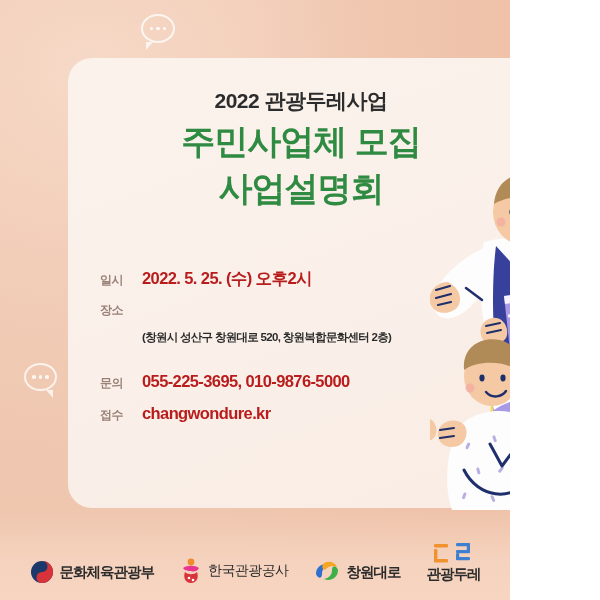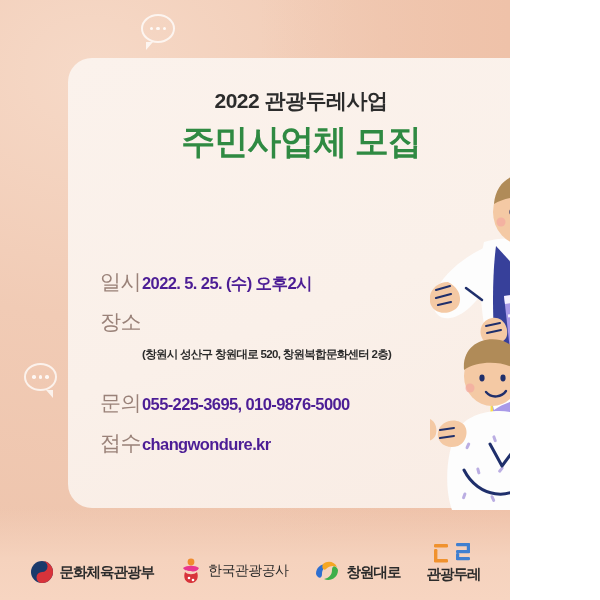--- a/index.html
+++ b/index.html
@@ -122,29 +122,29 @@
     width: 340px;
     z-index: 6;
   }
   .info-row {
     display: flex;
     align-items: baseline;
     margin-bottom: 12px;
   }
   .info-label {
     flex: 0 0 42px;
-    font-size: 21px;
-    font-weight: 400;
+    font-size: 12px;
+    font-weight: 700;
     color: #9a8279;
     letter-spacing: -0.5px;
   }
   .info-value {
     font-size: 16.5px;
     font-weight: 600;
-    color: #4c1d95;
+    color: #b91c1c;
     letter-spacing: -0.6px;
     white-space: nowrap;
   }
   #info-row-note {
     margin: -4px 0 27px 42px;
   }
   .info-note {
     font-size: 11.5px;
     font-weight: 700;
     color: #2b2b2b;
@@ -223,20 +223,21 @@
         <span class="dot"></span>
     </div>
     <span class="tail"></span>
   </div>
 
   <div id="card"></div>
 
   <div id="heading-block">
     <p id="eyebrow">2022 관광두레사업</p>
     <p class="title-line">주민사업체 모집</p>
+    <p class="title-line">사업설명회</p>
   </div>
 
   <div id="info-list">
     <div class="info-row">
       <span class="info-label">일시</span>
       <span class="info-value">2022. 5. 25. (수) 오후2시</span>
     </div>
     <div class="info-row">
       <span class="info-label">장소</span>
     </div>

